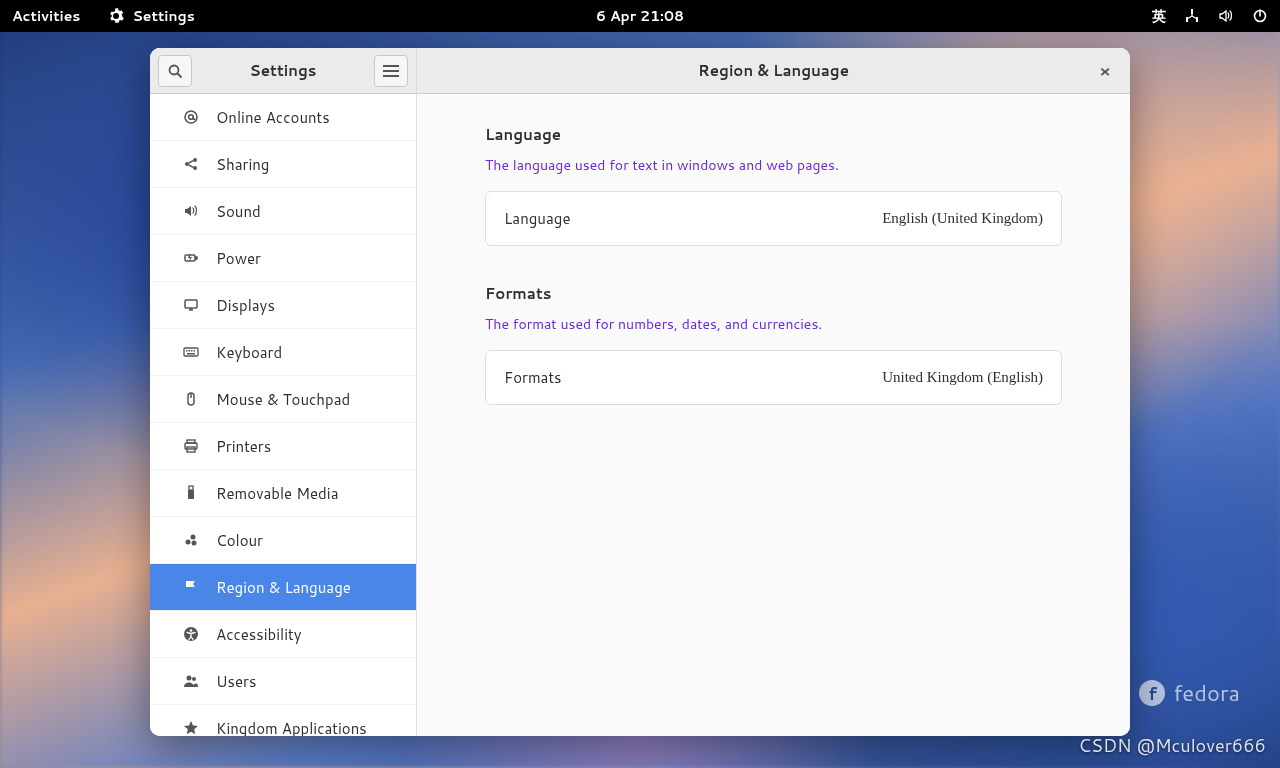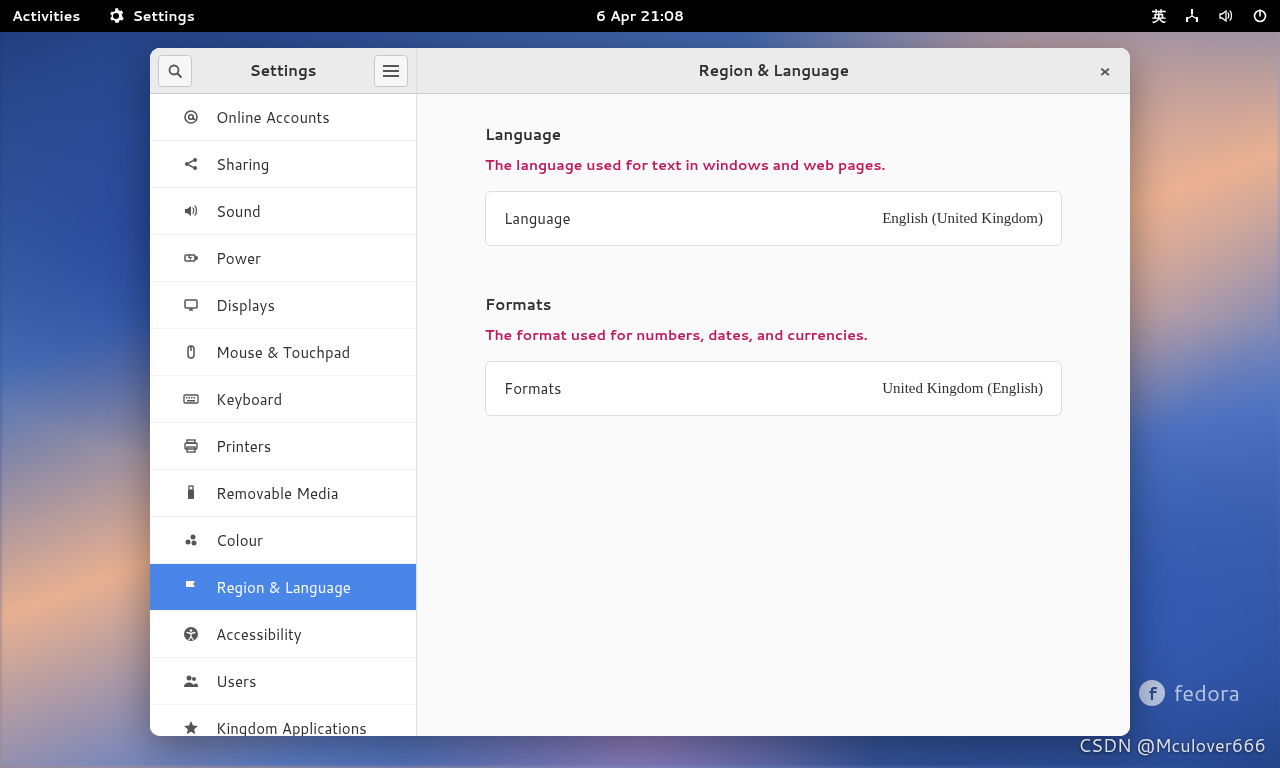--- a/index.html
+++ b/index.html
@@ -48,23 +48,23 @@
 .s-item.selected .s-icon { color: #fff; }
 
 .content { flex: 1; display: flex; flex-direction: column; background: #fafafa; }
 .content-header {
   height: 46px; background: #ebebeb; border-bottom: 1px solid #ccc;
   display: flex; align-items: center; justify-content: center; position: relative;
 }
 .content-title { font-weight: 700; font-size: 15px; color: #2e2e2e; }
 .close-btn { position: absolute; right: 12px; top: 50%; transform: translateY(-50%); width: 26px; height: 26px; display: flex; align-items: center; justify-content: center; cursor: pointer; color: #555; font-weight: 700; }
 .content-body { flex: 1; padding: 30px 68px; overflow-y: auto; }
-.section { margin-bottom: 48px; }
+.section { margin-bottom: 37px; }
 .sec-heading { font-weight: 700; font-size: 15px; color: #2e2e2e; margin-bottom: 10px; }
-.sec-desc { font-size: 14px; color: #be185d; margin-bottom: 16px; font-weight: bold; }
+.sec-desc { font-size: 14px; color: #6d28d9; margin-bottom: 16px; }
 .row-box {
   background: #fff; border: 1px solid #ddd; border-radius: 6px;
   padding: 16px 18px; display: flex; justify-content: space-between; align-items: center;
   cursor: pointer; font-size: 15px;
 }
 .row-box .rlabel { color: #2e2e2e; }
 .row-box .rvalue { color: #2e2e2e; font-family: Liberation Serif, serif; }
 
 .fedora-logo { position: absolute; right: 40px; bottom: 60px; color: rgba(255,255,255,0.65); font-size: 22px; font-weight: 400; display: flex; align-items: center; gap: 8px; z-index: 2; }
 .fedora-logo .f-icon { width: 26px; height: 26px; border-radius: 50%; background: rgba(255,255,255,0.65); display: inline-flex; align-items: center; justify-content: center; color: #2a4a8a; font-weight: bold; font-size: 18px; }
@@ -178,42 +178,42 @@
           <span class="s-icon">
             <svg width="16" height="16" viewBox="0 0 16 16" fill="none" stroke="#555" stroke-width="1.5">
               <rect x="2" y="3" width="12" height="8" rx="1"></rect>
               <path d="M6 13h4M8 11v2"></path>
             </svg>
           </span>
           <span>Displays</span>
         </div>
         <div class="s-item">
           <span class="s-icon">
-            <svg width="16" height="16" viewBox="0 0 16 16" fill="none" stroke="#555" stroke-width="1.5">
-              <rect x="5" y="2" width="6" height="12" rx="3"></rect>
-              <path d="M8 2v5"></path>
-            </svg>
-          </span>
-          <span>Mouse &amp; Touchpad</span>
-        </div>
-        <div class="s-item">
-          <span class="s-icon">
             <svg width="16" height="16" viewBox="0 0 16 16" fill="#555">
               <rect x="1" y="4" width="14" height="8" rx="1" fill="none" stroke="#555" stroke-width="1.3"></rect>
               <rect x="3" y="6" width="1.5" height="1.5"></rect>
               <rect x="5.5" y="6" width="1.5" height="1.5"></rect>
               <rect x="8" y="6" width="1.5" height="1.5"></rect>
               <rect x="10.5" y="6" width="1.5" height="1.5"></rect>
               <rect x="4" y="9" width="8" height="1.5"></rect>
             </svg>
           </span>
           <span>Keyboard</span>
         </div>
         <div class="s-item">
           <span class="s-icon">
+            <svg width="16" height="16" viewBox="0 0 16 16" fill="none" stroke="#555" stroke-width="1.5">
+              <rect x="5" y="2" width="6" height="12" rx="3"></rect>
+              <path d="M8 2v5"></path>
+            </svg>
+          </span>
+          <span>Mouse &amp; Touchpad</span>
+        </div>
+        <div class="s-item">
+          <span class="s-icon">
             <svg width="16" height="16" viewBox="0 0 16 16" fill="none" stroke="#555" stroke-width="1.4">
               <rect x="4" y="2" width="8" height="3"></rect>
               <rect x="2" y="5" width="12" height="6" rx="1"></rect>
               <rect x="4" y="9" width="8" height="5"></rect>
             </svg>
           </span>
           <span>Printers</span>
         </div>
         <div class="s-item">
           <span class="s-icon">

